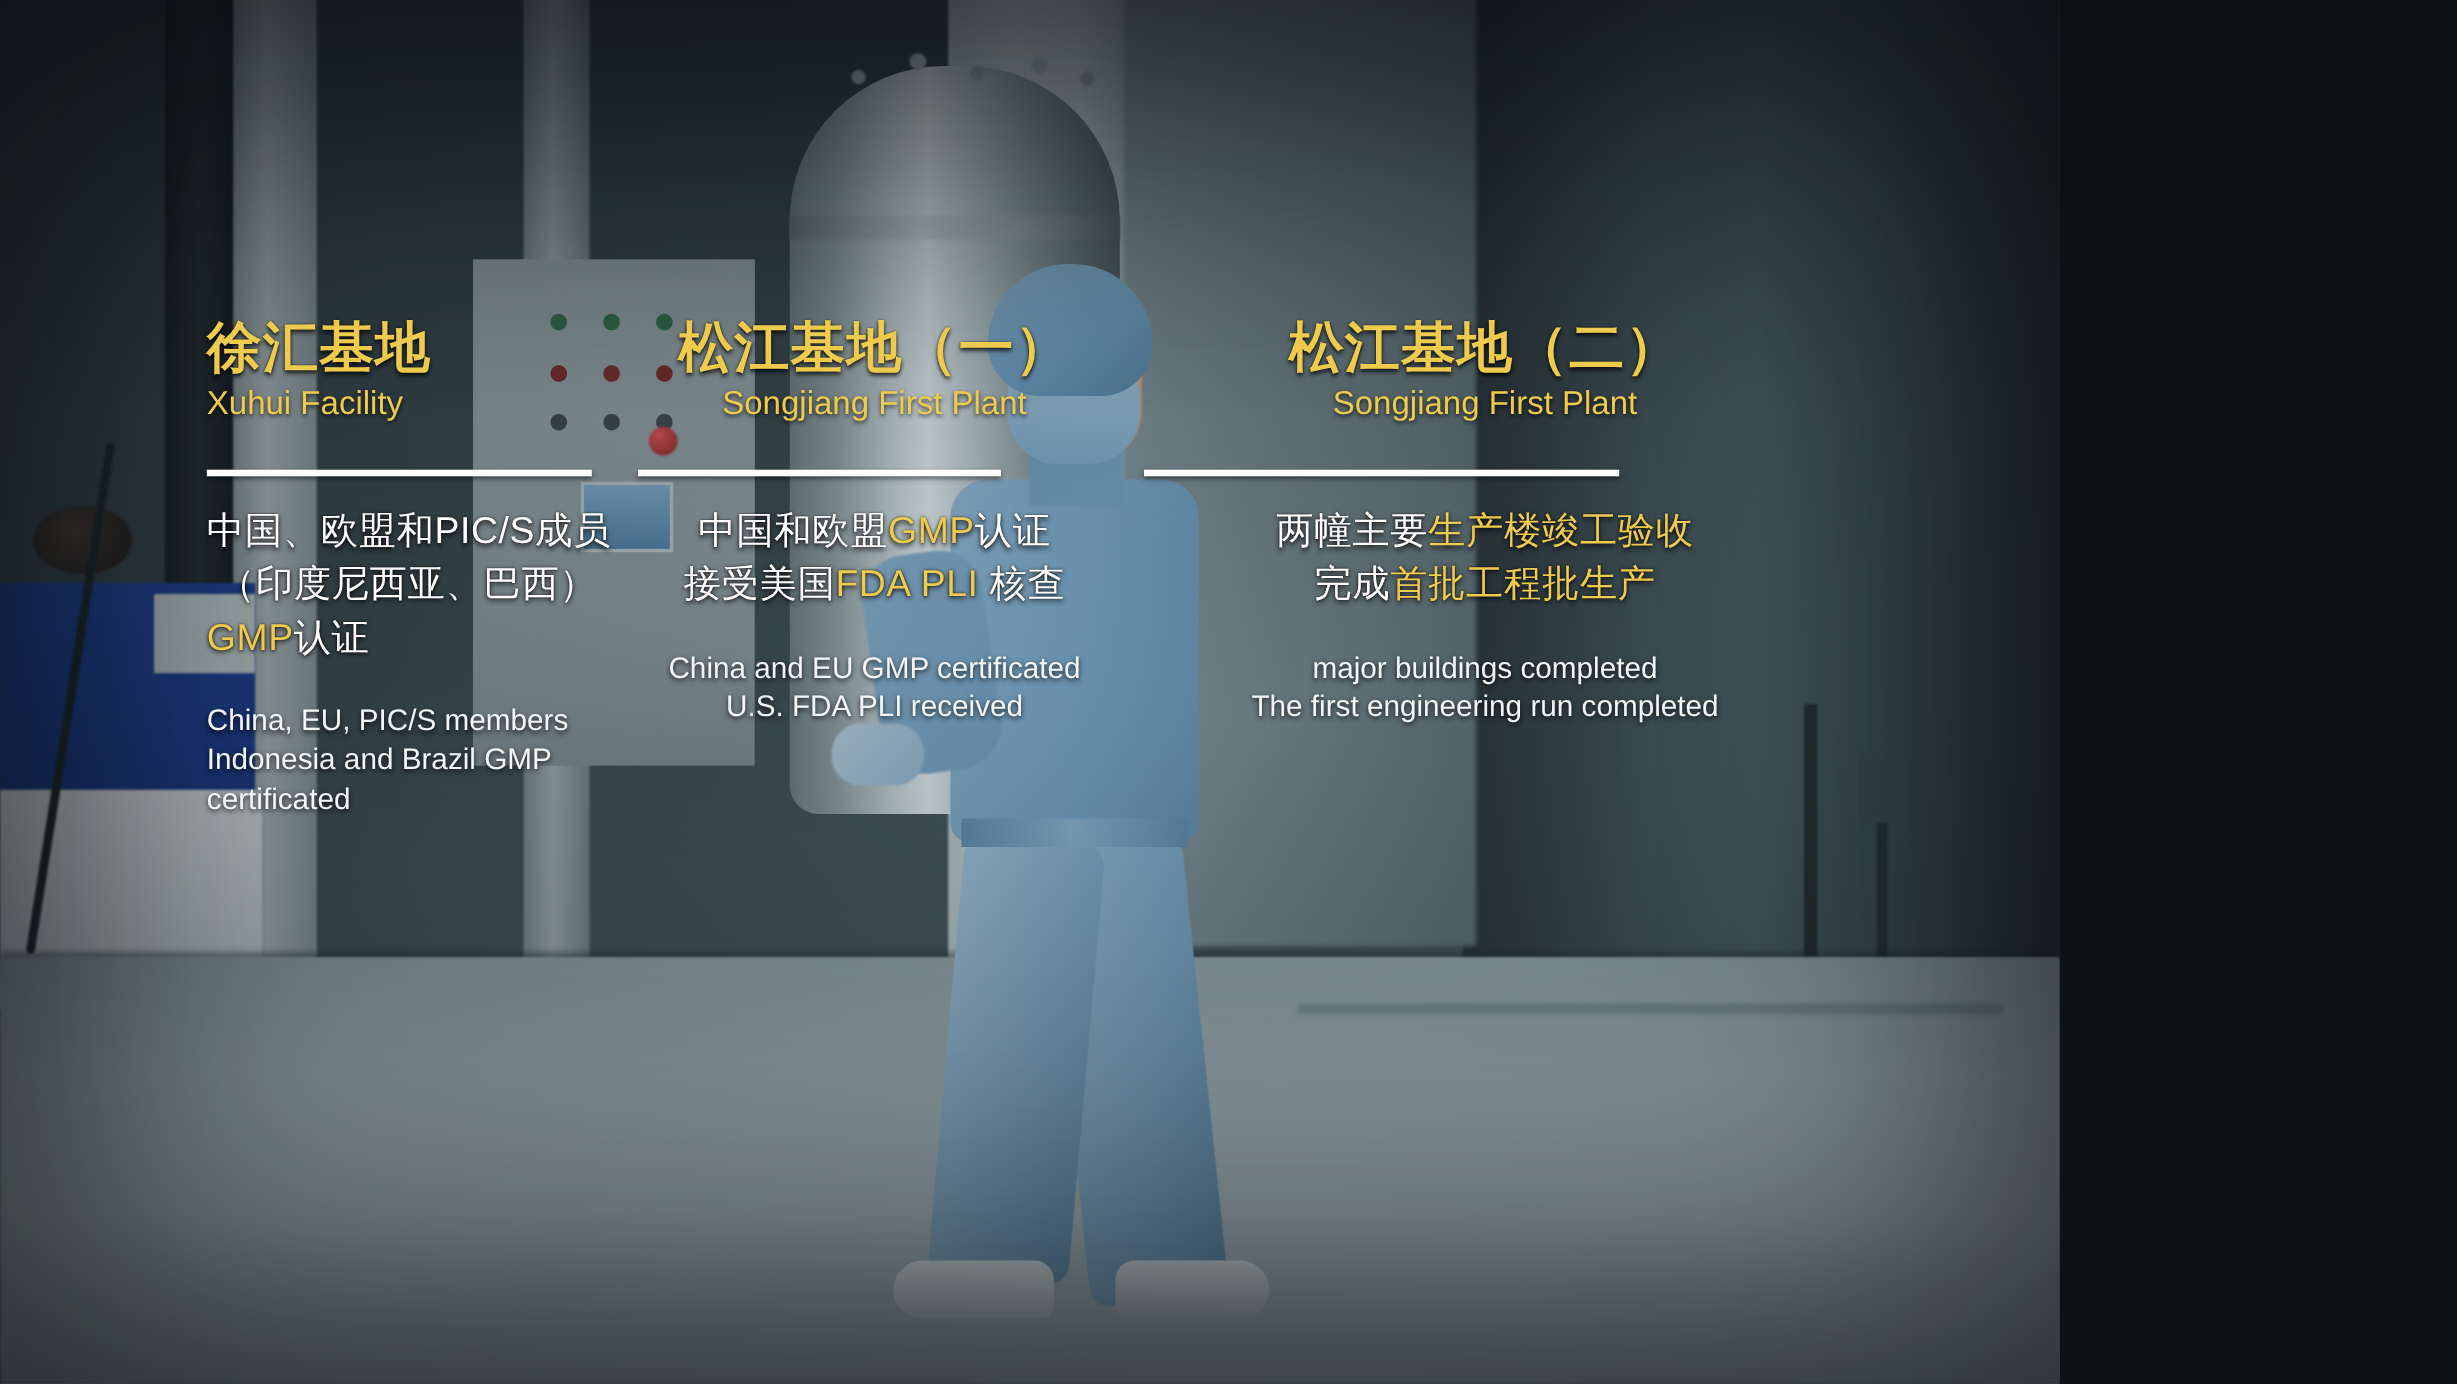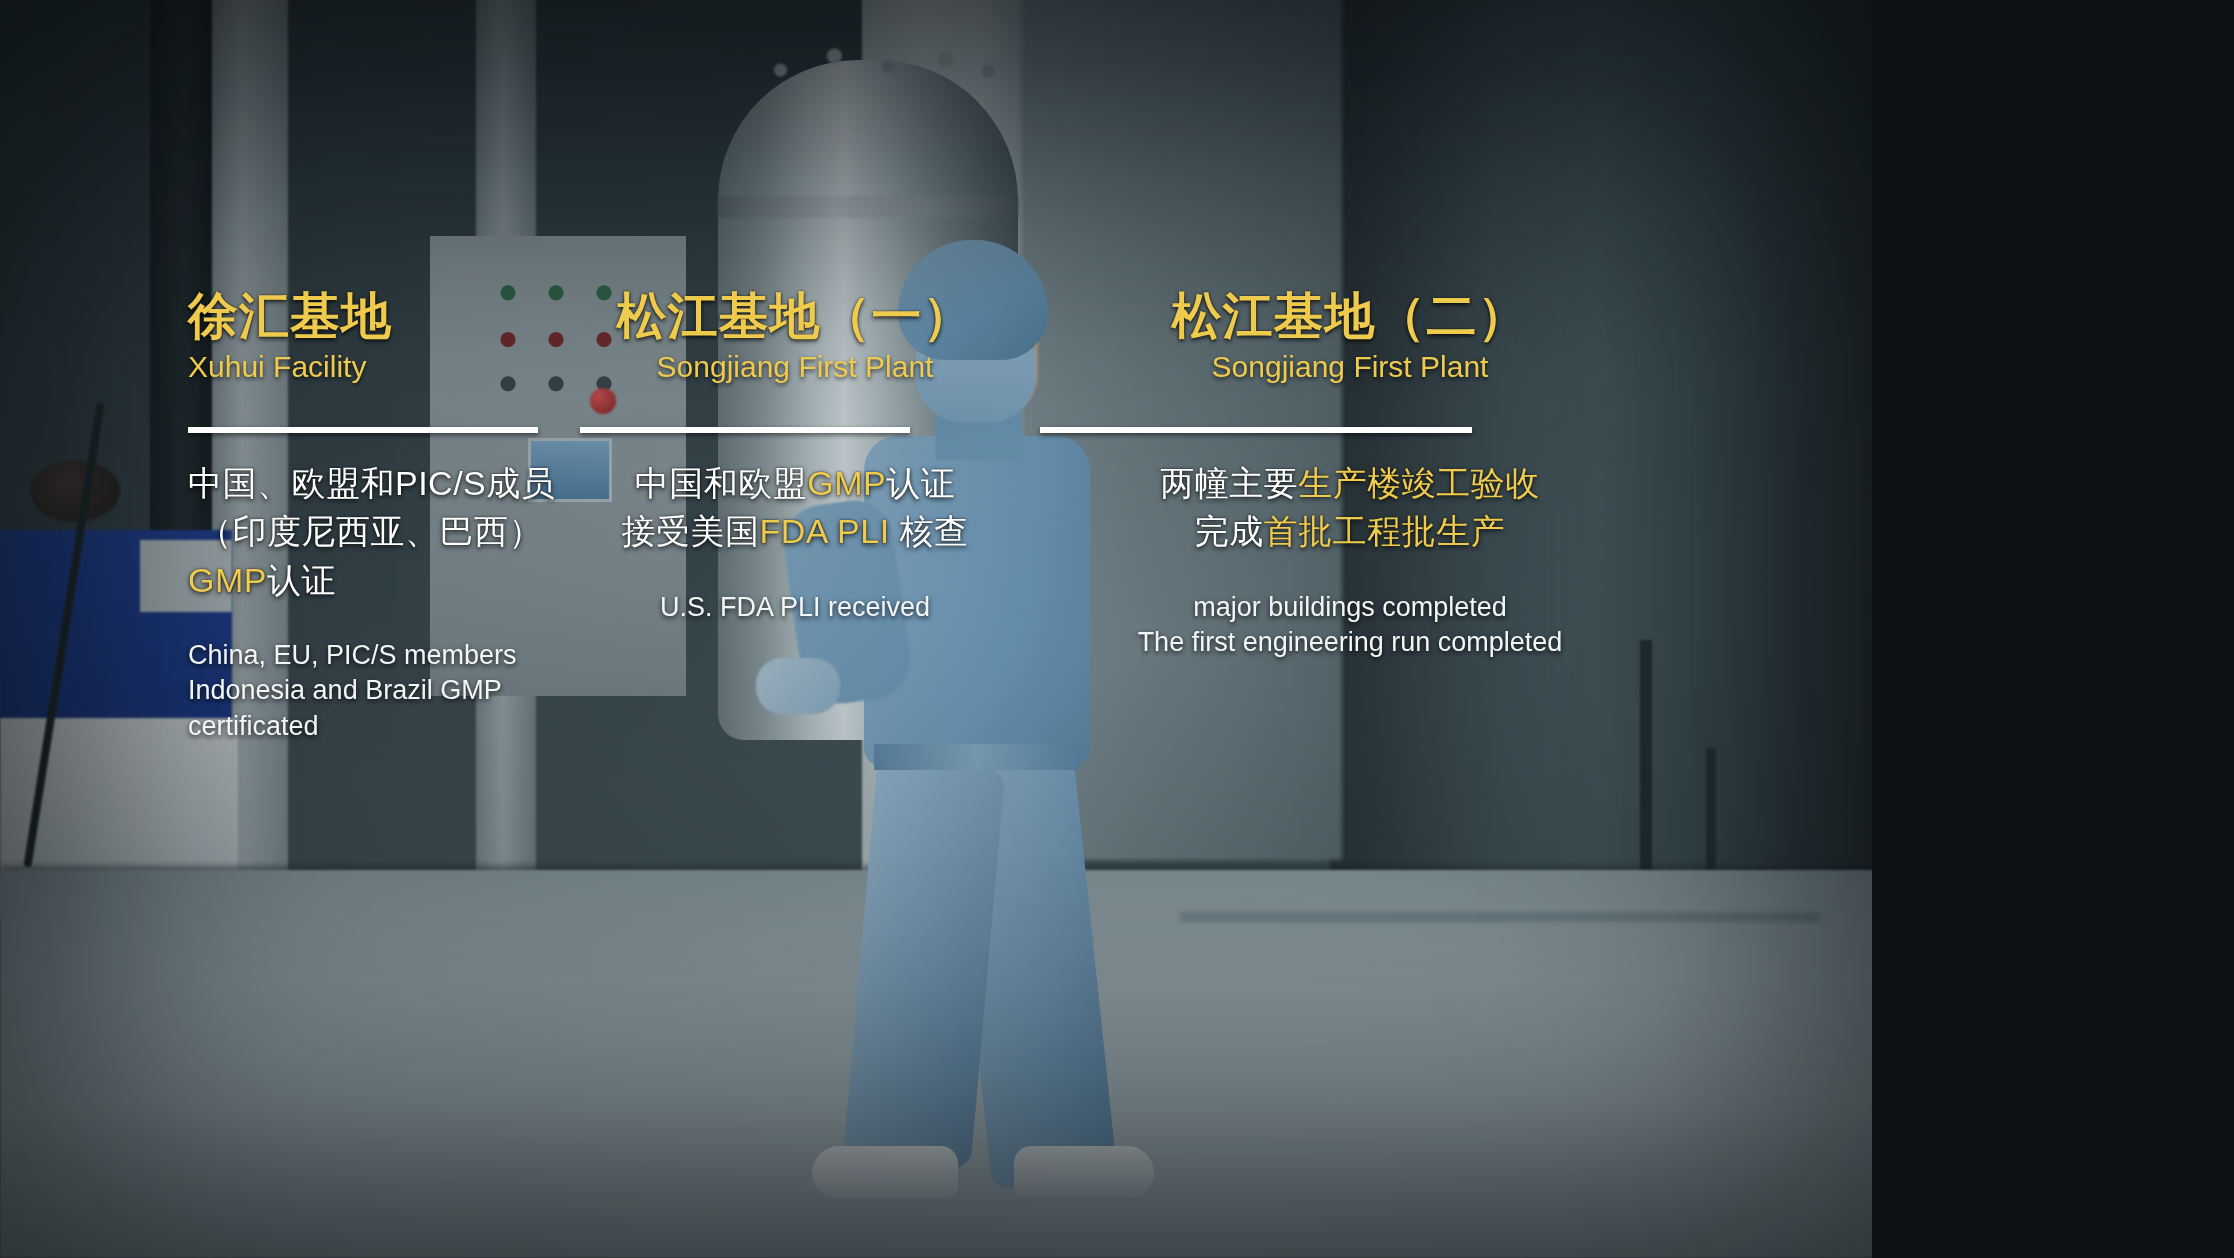--- a/index.html
+++ b/index.html
@@ -299,20 +299,21 @@
 
     <div class="col" id="col-1">
       <div class="t-cn">松江基地（一）</div>
       <div class="t-en">Songjiang First Plant</div>
       <div class="rule"></div>
       <div class="bold-block">
           <div class="line"><span>中国和欧盟</span><span class="hl">GMP</span><span>认证</span></div>
           <div class="line"><span>接受美国</span><span class="hl">FDA PLI</span><span> 核查</span></div>
         </div>
       <div class="sub-block">
+          <div class="line">China and EU GMP certificated</div>
           <div class="line">U.S. FDA PLI received</div>
         </div>
     </div>
 
     <div class="col" id="col-2">
       <div class="t-cn">松江基地（二）</div>
       <div class="t-en">Songjiang First Plant</div>
       <div class="rule"></div>
       <div class="bold-block">
           <div class="line"><span>两幢主要</span><span class="hl">生产楼竣工验收</span></div>

